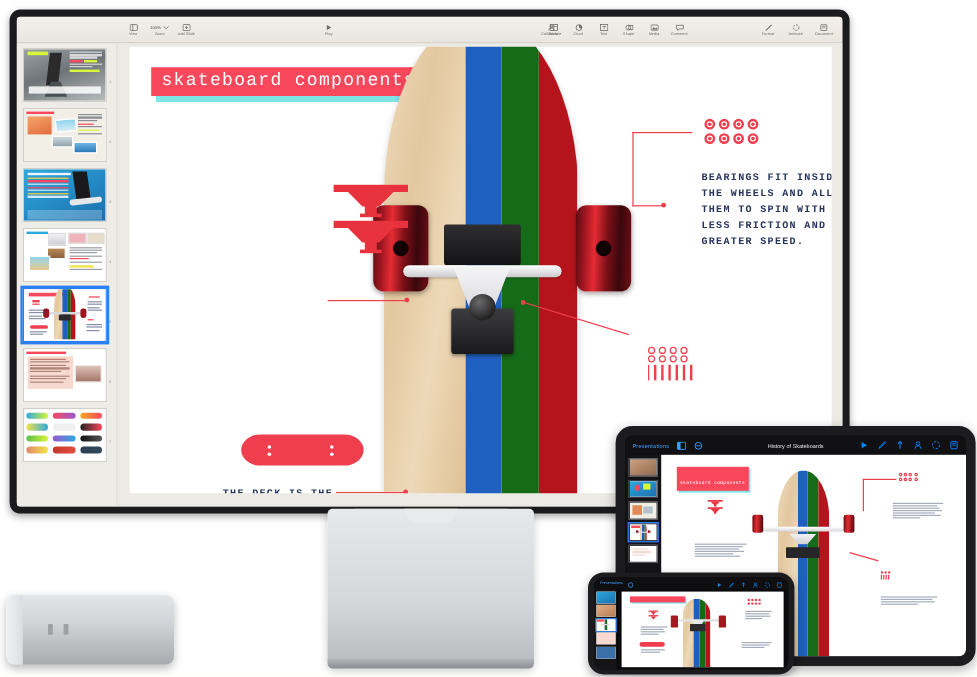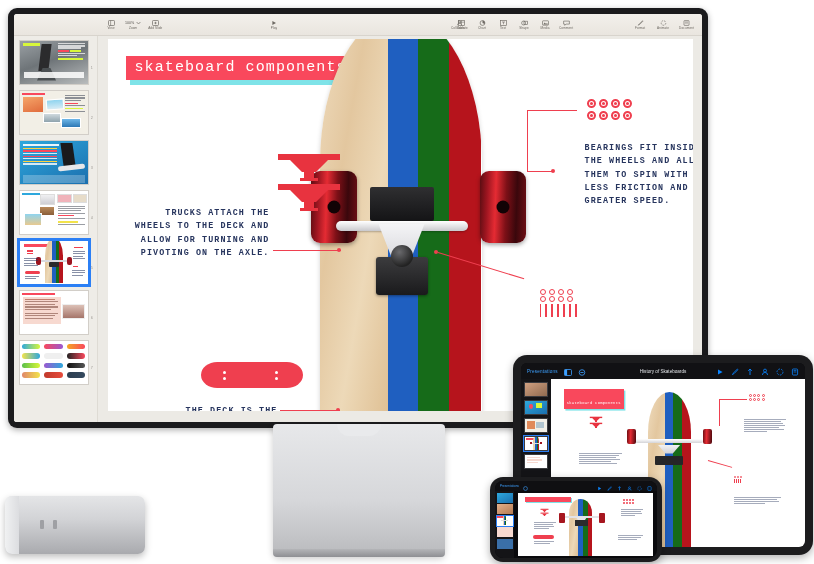--- a/index.html
+++ b/index.html
@@ -628,21 +628,20 @@
             <div class="lead-line" style="left:330px;top:213px;width:90px;transform:rotate(17deg);transform-origin:left center;"></div>
             <div class="dot-end" style="left:326px;top:211px;"></div>
 
             <div class="deck-pill">
               <span class="pill-dot" style="left:22px;top:9px;"></span>
               <span class="pill-dot" style="left:22px;top:15px;"></span>
               <span class="pill-dot" style="left:74px;top:9px;"></span>
               <span class="pill-dot" style="left:74px;top:15px;"></span>
             </div>
 
-            <div class="body-text txt-trucks">TRUCKS ATTACH THE WHEELS TO THE DECK AND ALLOW FOR TURNING AND PIVOTING ON THE AXLE.</div>
             <div class="lead-line" style="left:165px;top:211px;width:68px;"></div>
             <div class="dot-end" style="left:229px;top:209px;"></div>
 
             <div class="body-text txt-bearings">BEARINGS FIT INSIDE THE WHEELS AND ALLOW THEM TO SPIN WITH LESS FRICTION AND GREATER SPEED.</div>
             <div class="body-text txt-screws">THE SCREWS AND BOLTS ATTACH THE</div>
 
             <div class="body-text txt-deck">THE DECK IS THE PLATFORM</div>
             <div class="lead-line" style="left:172px;top:371px;width:60px;"></div>
             <div class="dot-end" style="left:228px;top:369px;"></div>
           </div>

